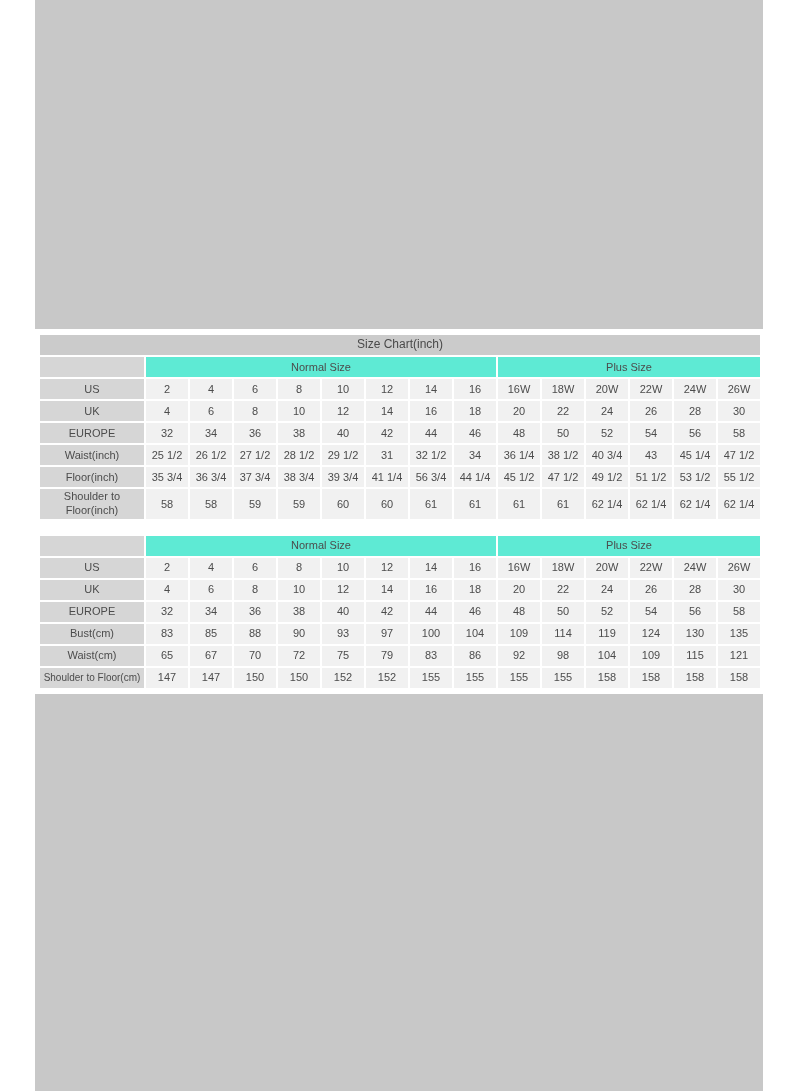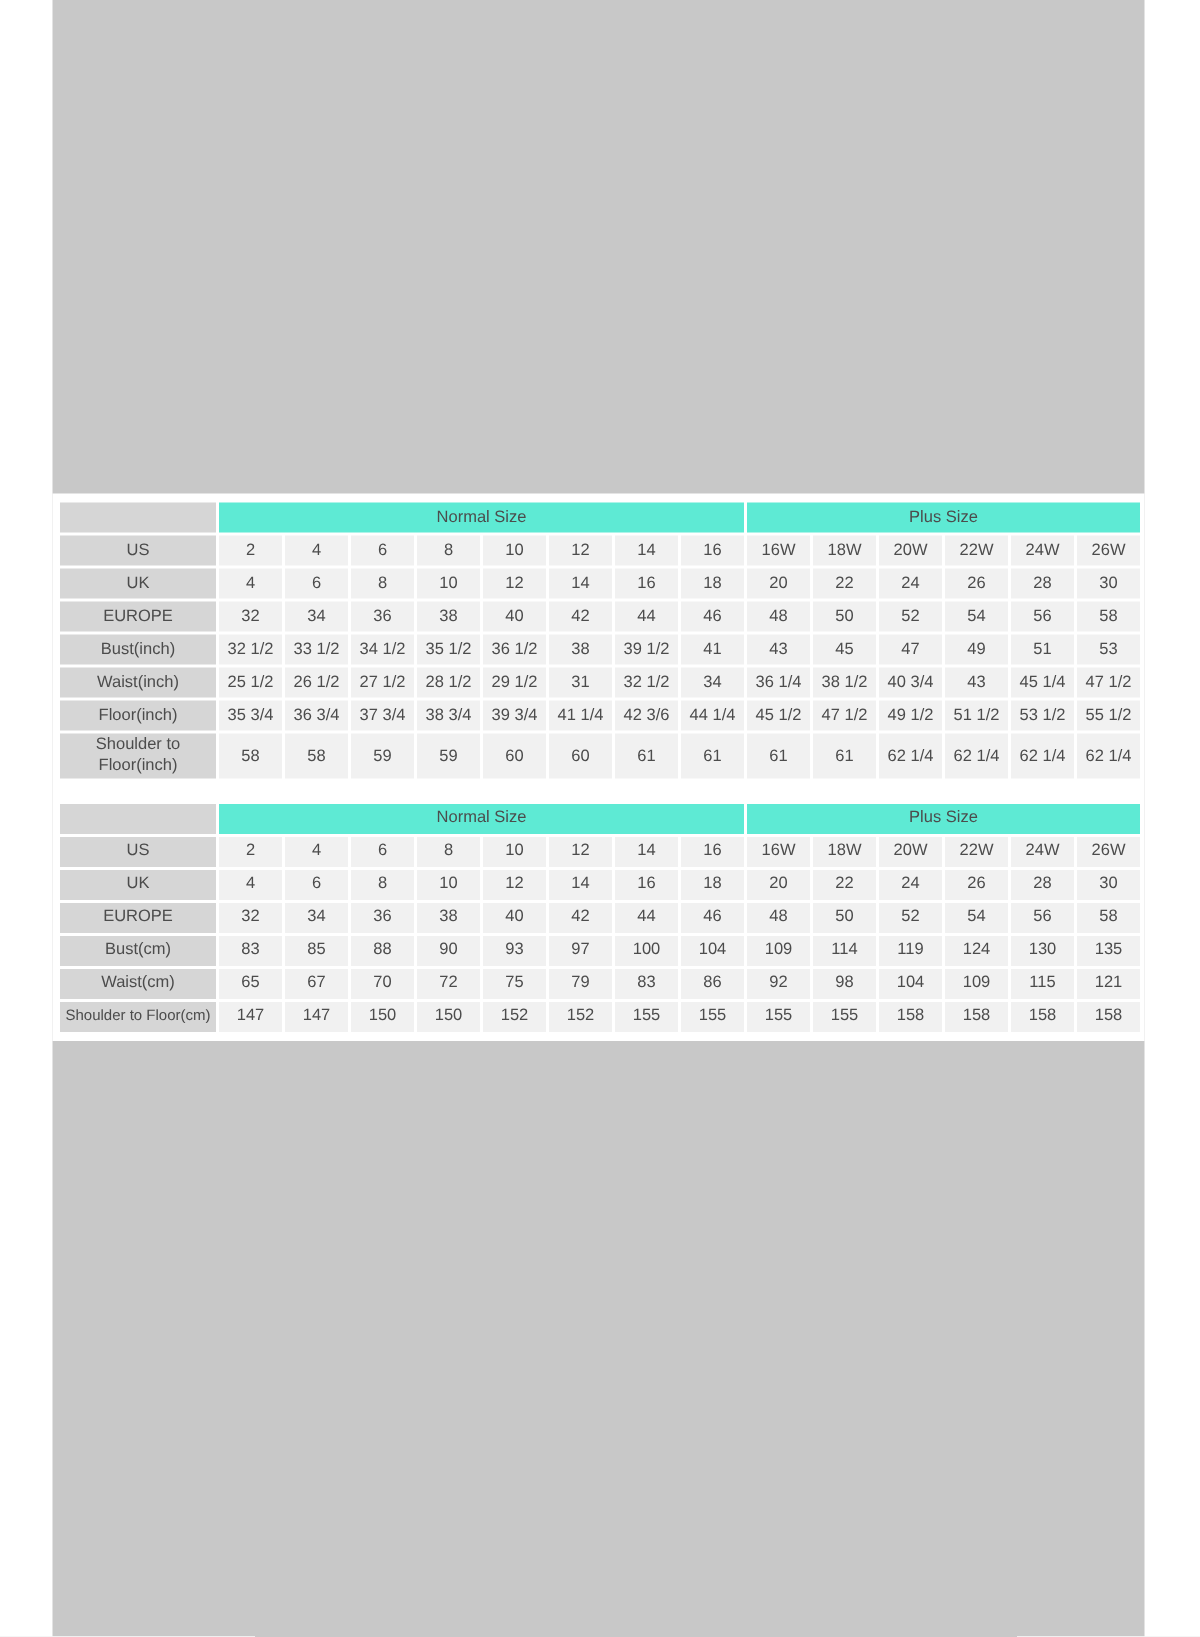--- a/index.html
+++ b/index.html
@@ -91,20 +91,23 @@
               <col>
               <col>
               <col>
               <col>
               <col>
               <col>
               <col>
               <col>
             </colgroup>
             <tbody>
+              <tr>
+                <td colspan="15" class="title-cell">Size Chart(inch)</td>
+              </tr>
               <tr>
                 <td colspan="1" class="corner-cell"></td>
                 <td colspan="8" class="group-cell">Normal Size</td>
                 <td colspan="6" class="group-cell">Plus Size</td>
               </tr>
               <tr>
                 <td class="label-cell">US</td>
                 <td class="value-cell">2</td>
                 <td class="value-cell">4</td>
                 <td class="value-cell">6</td>
@@ -148,37 +151,20 @@
                 <td class="value-cell">44</td>
                 <td class="value-cell">46</td>
                 <td class="value-cell">48</td>
                 <td class="value-cell">50</td>
                 <td class="value-cell">52</td>
                 <td class="value-cell">54</td>
                 <td class="value-cell">56</td>
                 <td class="value-cell">58</td>
               </tr>
               <tr>
-                <td class="label-cell">Bust(inch)</td>
-                <td class="value-cell">32 1/2</td>
-                <td class="value-cell">33 1/2</td>
-                <td class="value-cell">34 1/2</td>
-                <td class="value-cell">35 1/2</td>
-                <td class="value-cell">36 1/2</td>
-                <td class="value-cell">38</td>
-                <td class="value-cell">39 1/2</td>
-                <td class="value-cell">41</td>
-                <td class="value-cell">43</td>
-                <td class="value-cell">45</td>
-                <td class="value-cell">47</td>
-                <td class="value-cell">49</td>
-                <td class="value-cell">51</td>
-                <td class="value-cell">53</td>
-              </tr>
-              <tr>
                 <td class="label-cell">Waist(inch)</td>
                 <td class="value-cell">25 1/2</td>
                 <td class="value-cell">26 1/2</td>
                 <td class="value-cell">27 1/2</td>
                 <td class="value-cell">28 1/2</td>
                 <td class="value-cell">29 1/2</td>
                 <td class="value-cell">31</td>
                 <td class="value-cell">32 1/2</td>
                 <td class="value-cell">34</td>
                 <td class="value-cell">36 1/4</td>
@@ -189,21 +175,21 @@
                 <td class="value-cell">47 1/2</td>
               </tr>
               <tr>
                 <td class="label-cell">Floor(inch)</td>
                 <td class="value-cell">35 3/4</td>
                 <td class="value-cell">36 3/4</td>
                 <td class="value-cell">37 3/4</td>
                 <td class="value-cell">38 3/4</td>
                 <td class="value-cell">39 3/4</td>
                 <td class="value-cell">41 1/4</td>
-                <td class="value-cell">42 3/6</td>
+                <td class="value-cell">56 3/4</td>
                 <td class="value-cell">44 1/4</td>
                 <td class="value-cell">45 1/2</td>
                 <td class="value-cell">47 1/2</td>
                 <td class="value-cell">49 1/2</td>
                 <td class="value-cell">51 1/2</td>
                 <td class="value-cell">53 1/2</td>
                 <td class="value-cell">55 1/2</td>
               </tr>
               <tr>
                 <td class="label-cell wrap">Shoulder to Floor(inch)</td>

